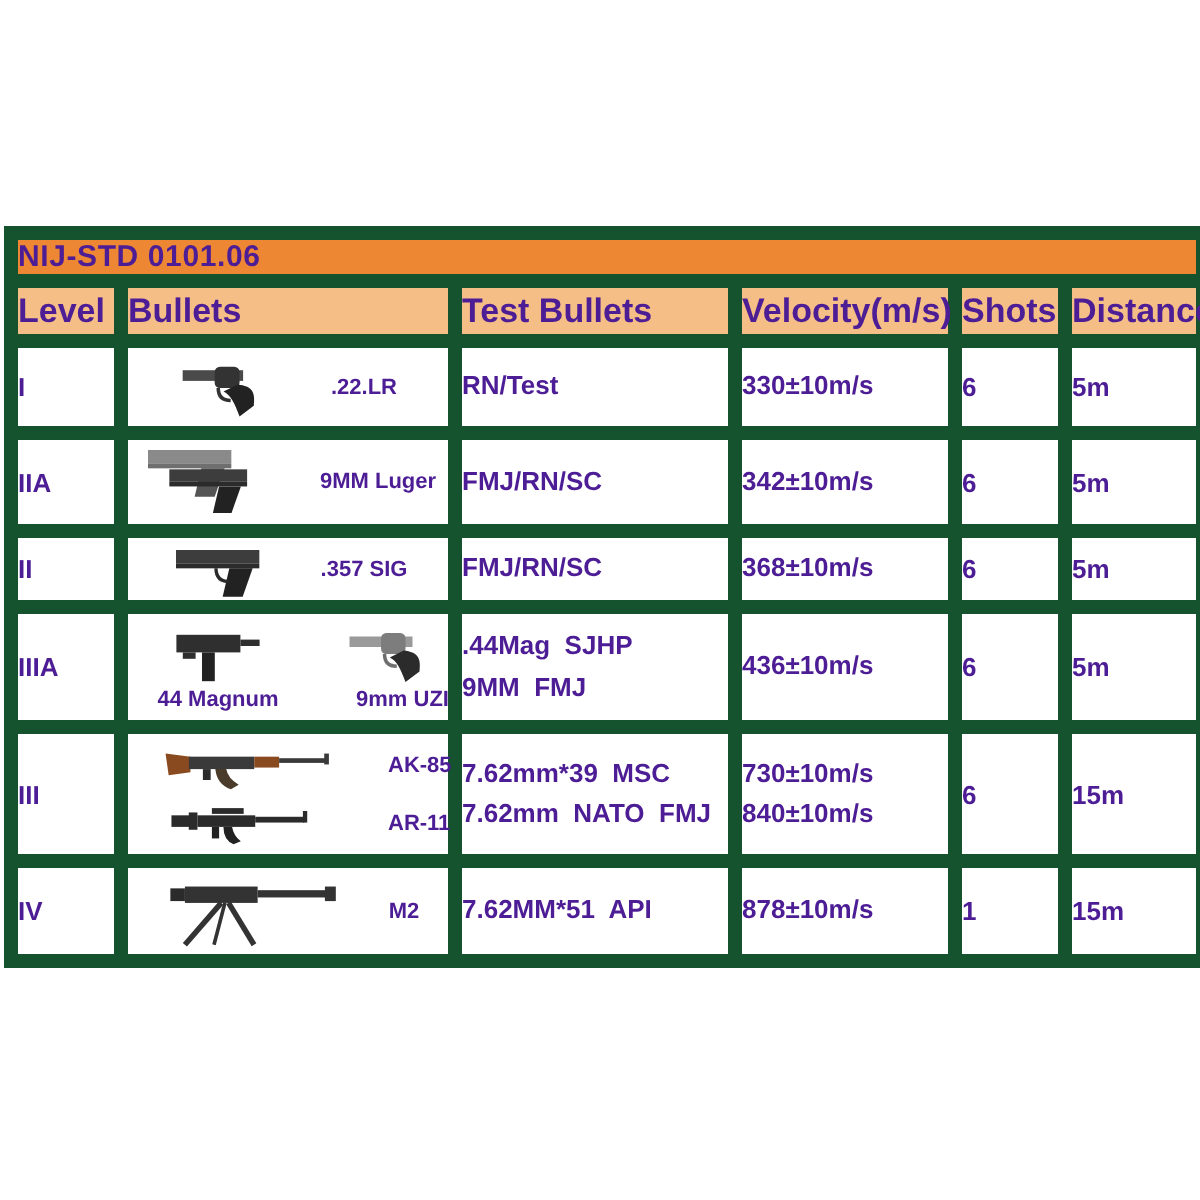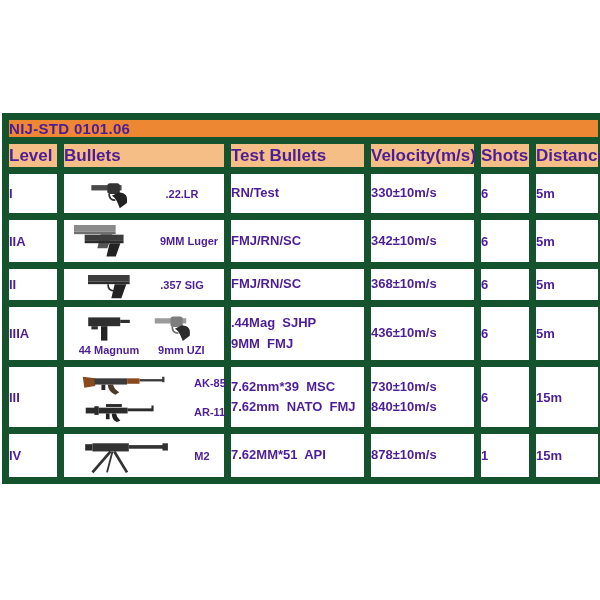--- a/index.html
+++ b/index.html
@@ -16,21 +16,21 @@
   tr.title-row th { background:#ED8733; font-size:15px; height:24px; letter-spacing:.3px; }
   tr.header-row th { background:#F4BE86; font-size:17px; height:30px; }
   td { font-size:13px; background:#fff; }
   .lines div { line-height:1.55; white-space:pre-wrap; }
 
   
   .w-inline { display:flex; align-items:center; justify-content:center; gap:18px; }
   .w-stack { display:flex; flex-direction:column; align-items:stretch; gap:2px; padding:2px 4px; }
   .w-stack .w-inline { justify-content:space-between; padding:0 4px; }
   .w-pair { display:flex; align-items:flex-end; justify-content:center; gap:14px; }
-  .w-col { display:flex; flex-direction:column; align-items:center; gap:1px; }
+  .w-col { display:flex; flex-direction:column; align-items:center; gap:1px;margin-left:20px; }
   .wlabel { font-size:11px; font-weight:bold; white-space:nowrap; }
   .gun { display:inline-flex; align-items:center; }
   .gun-stackwrap { position:relative; display:inline-block; width:72px; height:42px; }
   .g-back { position:absolute; left:0; top:0; }
   .g-front { position:absolute; left:12px; top:10px; }
 </style>
 </head>
 <body>
 
 <div class="table-wrap">

